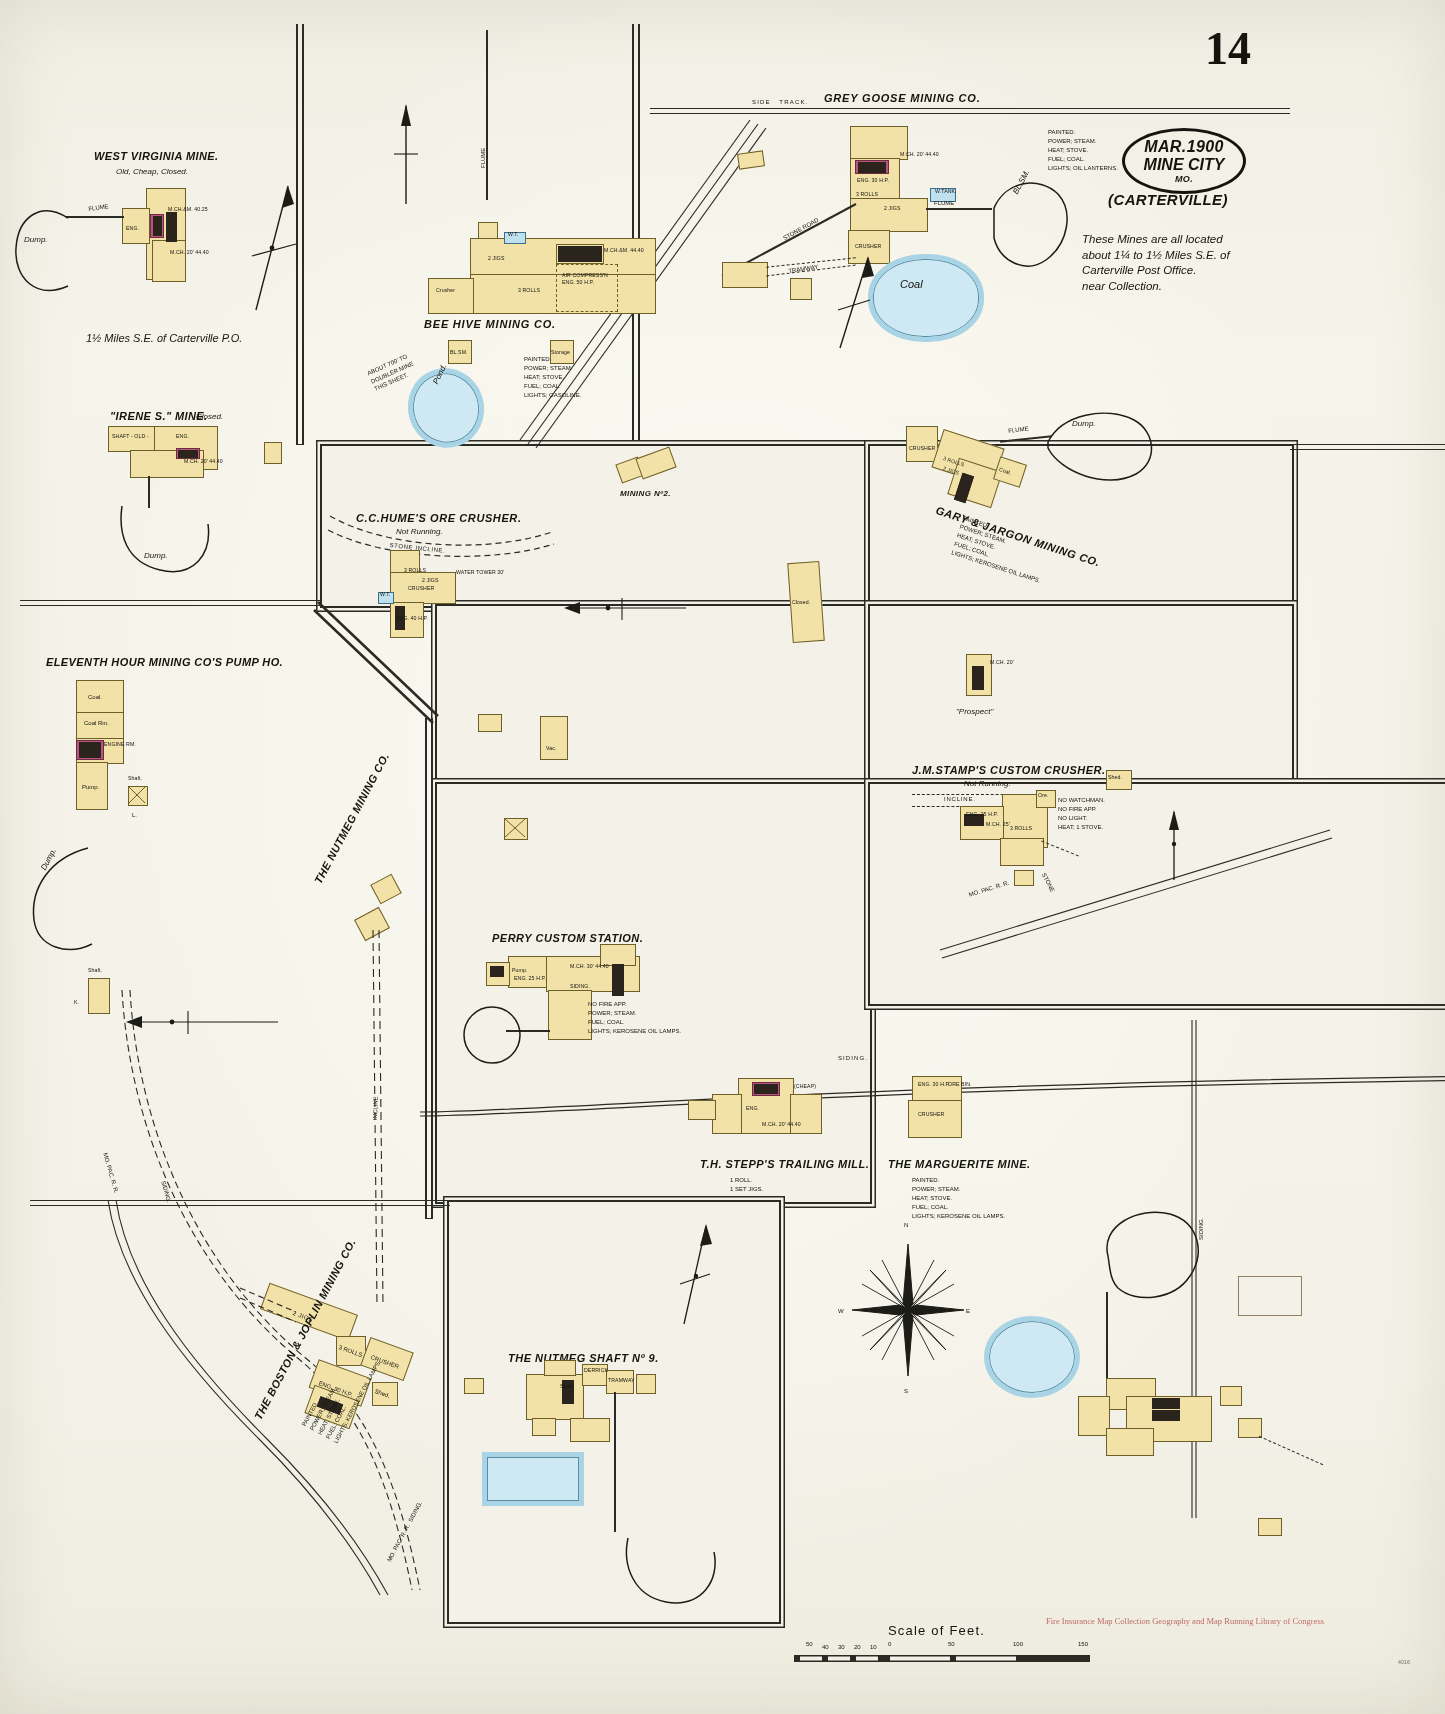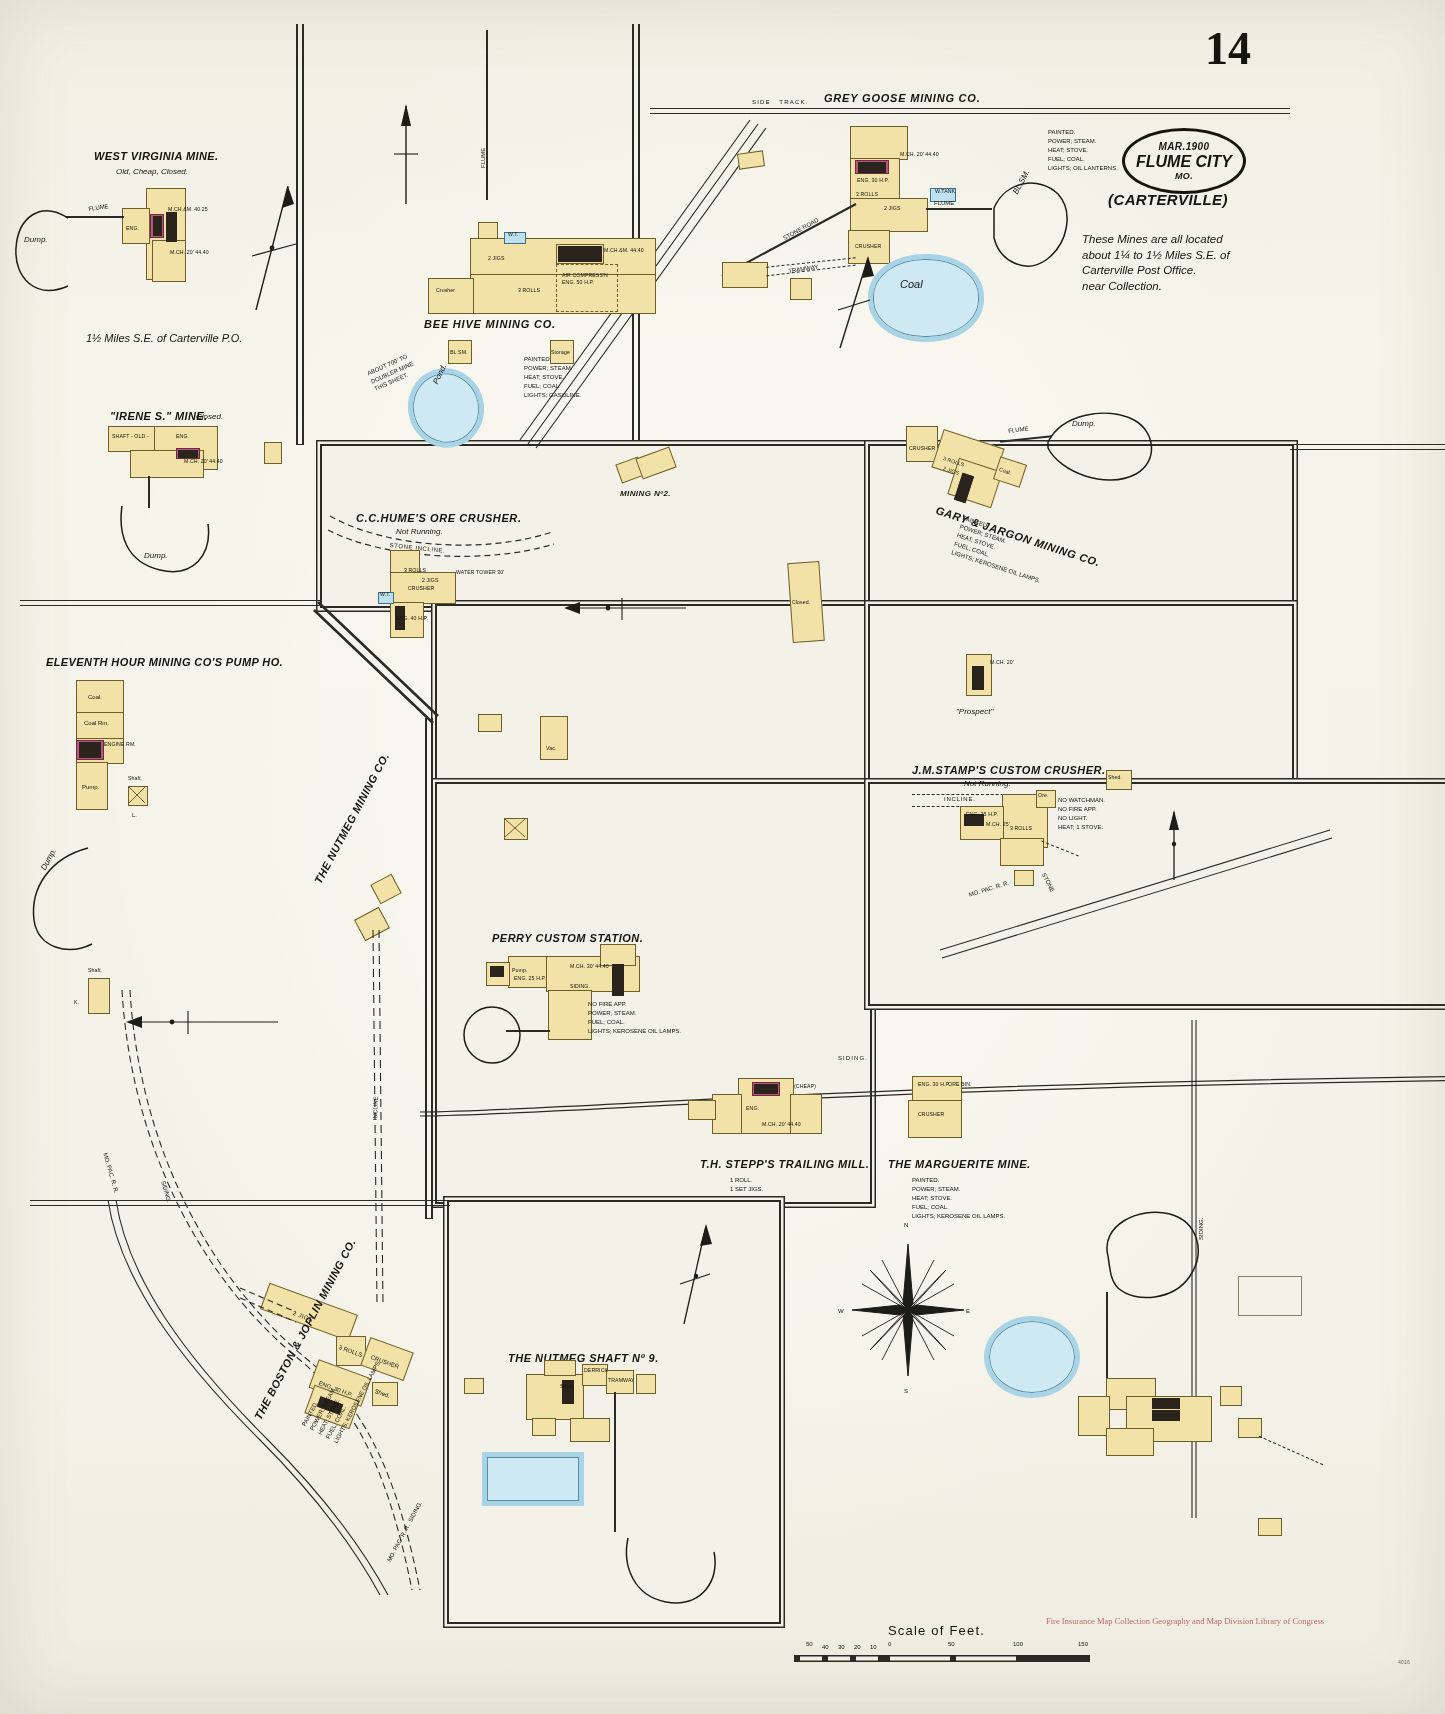--- a/index.html
+++ b/index.html
@@ -61,22 +61,22 @@
 </style>
 </head>
 <body>
 
 <div id="sheet">
   <div id="paper-tone"></div>
 
   <div class="pagenum" style="left:1205px;top:22px;">14</div>
 
   <div class="titleoval" style="left:1122px;top:128px;width:118px;height:60px;">
-    <div class="t cap" style="position:static;font-size:10px;">MAR.1900</div>
-    <div class="t cap" style="position:static;font-size:16px;letter-spacing:0;">FLUME CITY</div>
+    <div class="t cap" style="position:static;font-size:16px;">MAR.1900</div>
+    <div class="t cap" style="position:static;font-size:16px;letter-spacing:0;">MINE CITY</div>
     <div class="t cap" style="position:static;font-size:9px;">MO.</div>
   </div>
   <div class="t cap" style="left:1108px;top:192px;font-size:15px;">(CARTERVILLE)</div>
 
   <div class="t hand" style="left:1082px;top:232px;font-size:11.5px;line-height:1.35;">These Mines are all located
 about 1¼ to 1½ Miles S.E. of
 Carterville Post Office.
 near Collection.</div>
 
   <div class="rr2" style="left:296px;top:24px;width:0;height:420px;border-top:none;
@@ -588,18 +588,18 @@
   <svg style="position:absolute;left:794px;top:1652px;width:300px;height:14px;">
     <rect x="0" y="3" width="296" height="7" fill="#2b2b25"></rect>
     <rect x="6" y="4.5" width="22" height="4" fill="#f4f2e8"></rect>
     <rect x="34" y="4.5" width="22" height="4" fill="#f4f2e8"></rect>
     <rect x="62" y="4.5" width="22" height="4" fill="#f4f2e8"></rect>
     <rect x="96" y="4.5" width="60" height="4" fill="#f4f2e8"></rect>
     <rect x="162" y="4.5" width="60" height="4" fill="#f4f2e8"></rect>
   </svg>
 
   <div class="credit" style="left:1046px;top:1616px;">Fire Insurance Map Collection
-Geography and Map Division
+Geography and Map Running
 Library of Congress</div>
   <div class="t tiny" style="left:1398px;top:1660px;color:#6d6a5a;">4016</div>
 
   <div id="paper-edge"></div>
 </div>
 
 </body></html>

